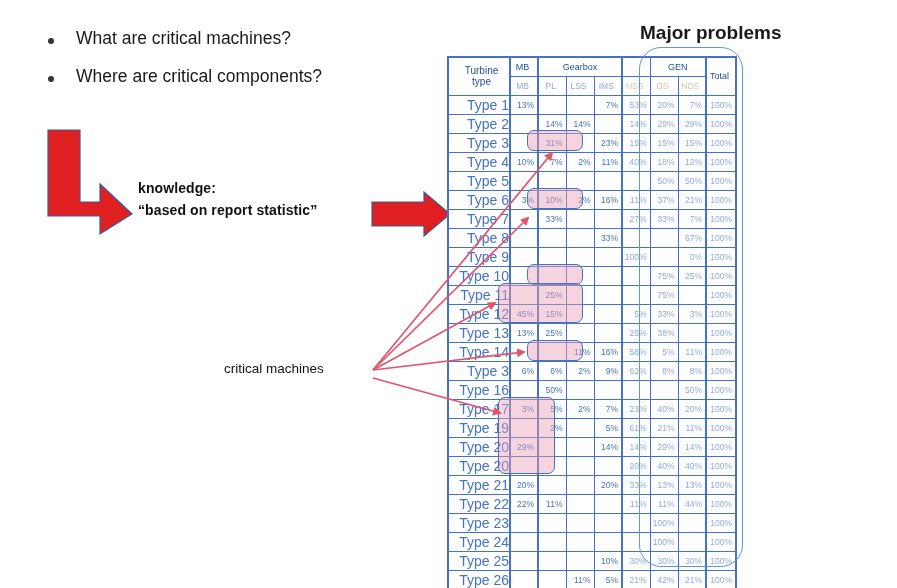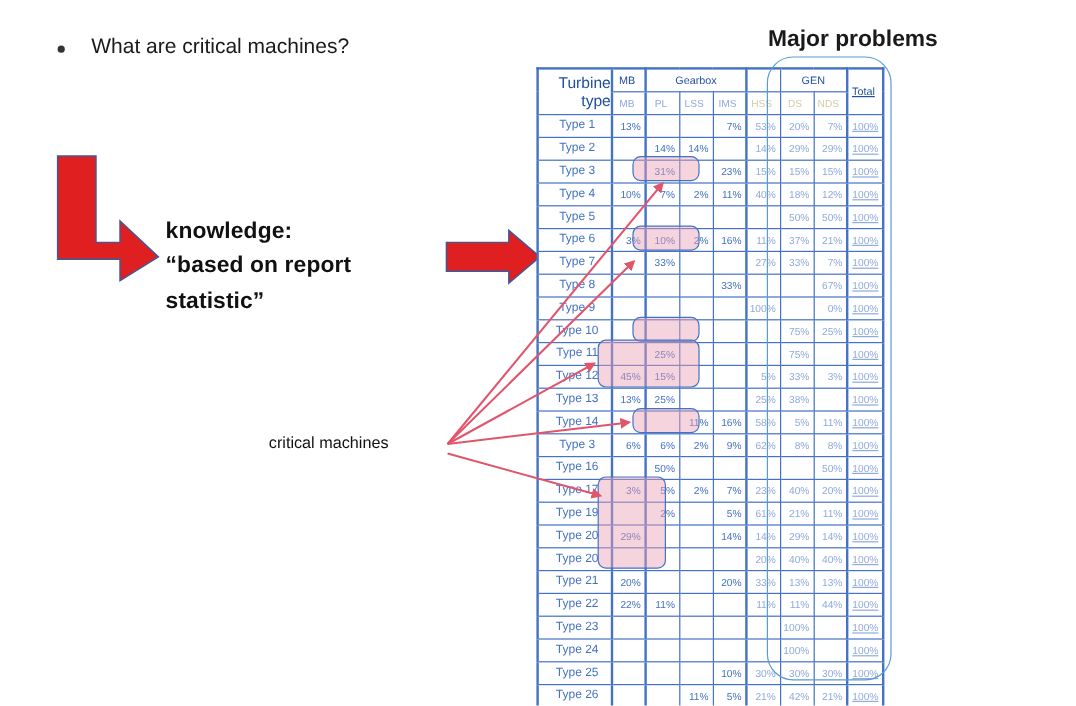--- a/index.html
+++ b/index.html
@@ -17,21 +17,21 @@
   .bullet-row{display:flex;align-items:flex-start;margin-bottom:16px;}
   .bullet-dot{
     width:6px;height:6px;border-radius:50%;background:#333;
     margin-top:10px;margin-right:22px;flex:0 0 auto;
   }
   .bullet-text{font-size:17.5px;color:#1a1a1a;line-height:1.25;}
 
   
   .knowledge{position:absolute;left:138px;top:178px;width:240px;}
   .knowledge div{
-    font-size:19px;font-weight:bold;color:#111;line-height:1.55;
+    font-size:14px;font-weight:bold;color:#111;line-height:1.55;
     letter-spacing:.1px;
   }
 
   
   .critical-label{
     position:absolute;left:224px;top:361px;
     font-size:13.5px;font-weight:normal;color:#111;
   }
 
   
@@ -52,32 +52,32 @@
     font-family:"Liberation Sans", sans-serif;
   }
   table.matrix td, table.matrix th{
     border:1px solid #4472C4;
     padding:0;
     height:19px;
     box-sizing:border-box;
     font-weight:normal;
     background:#ffffff;
   }
-  .c-type{width:62px;text-align:center;padding-left:4px !important;font-size:10px;}
+  .c-type{width:62px;text-align:right;padding-left:4px !important;font-size:14px;}
   .c-num{width:28px;text-align:right;padding-right:3px !important;}
-  .c-total{width:30px;text-align:right;padding-right:3px !important;text-decoration:underline;}
+  .c-total{width:30px;text-align:right;padding-right:3px !important;}
   th.hdr-main{
     font-weight:bold;color:#1F4E9C;text-align:center;font-size:9px;
   }
   th.hdr-sub{
     color:#8FAADC;text-align:center;font-size:8.5px;
   }
   th.hdr-turbine{
-    font-weight:bold;color:#1F4E9C;text-align:right;padding-left:5px !important;
-    font-size:13px;
+    font-weight:bold;color:#1F4E9C;text-align:center;padding-left:5px !important;
+    font-size:10px;
   }
   td.yel, th.yel{background:#FDF6DC;}
   td.yel{color:#8FAADC;}
   th.hdr-sub.yel{color:#D9C9A3;}
   td.faint{color:#8FAADC;}
   td.dark{color:#4472C4;}
 
   
   .sep-l{border-left:2px solid #4472C4 !important;}
   .sep-r{border-right:2px solid #4472C4 !important;}
@@ -103,20 +103,24 @@
 </style>
 </head>
 <body>
 
 <div class="stage">
 
   <div class="bullets">
     <div class="bullet-row">
       <span class="bullet-dot"></span>
       <span class="bullet-text">What are critical machines?</span>
+    </div>
+    <div class="bullet-row">
+      <span class="bullet-dot"></span>
+      <span class="bullet-text">Where are critical components?</span>
     </div>
   </div>
 
   <div class="knowledge">
     <div>knowledge:</div>
     <div>“based on report statistic”</div>
   </div>
 
   <div class="critical-label">critical machines</div>
 

